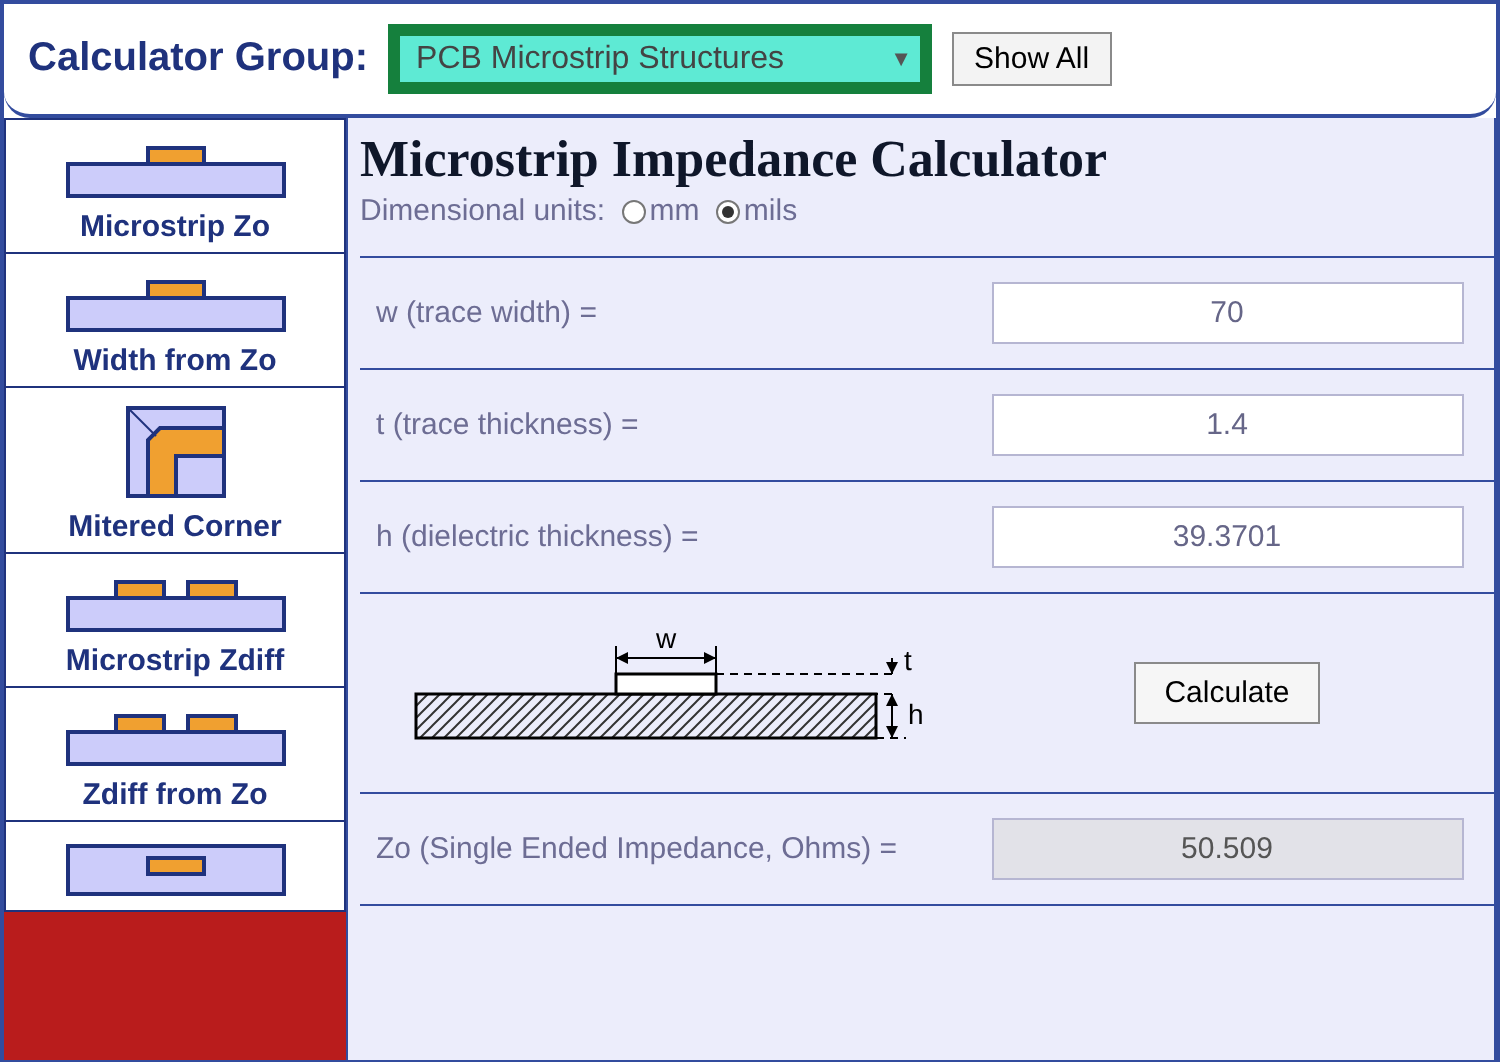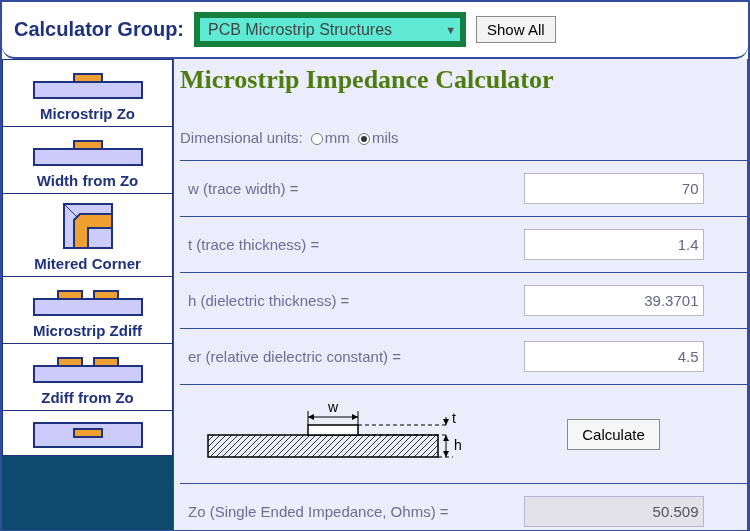--- a/index.html
+++ b/index.html
@@ -67,21 +67,21 @@
   
   .body-row {
     display: flex;
     height: calc(100% - 56px);
     background: #f2f2ff;
   }
   
   .sidebar {
     width: 172px;
     border-right: 1px solid #334c9e;
-    background: #0c4a6e;
+    background: #b91c1c;
     overflow: hidden;
   }
   .side-item {
     border: 1px solid #1f327d;
     border-top: none;
     text-align: center;
     padding: 6px 4px 4px 4px;
     cursor: pointer;
     background: #fff;
   }
@@ -102,22 +102,22 @@
     background: #ecedfb;
     position: relative;
     overflow-y: auto;
     border-right: 1px solid #334c9e;
   }
   .main-inner { padding: 0 0 10px 6px; }
   .title {
     font-family: "Times New Roman", serif;
     font-size: 26px;
     font-weight: bold;
-    color: #4d7c0f;
-    margin: 6px 0 34px 0;
+    color: #0f172a;
+    margin: 6px 0 2px 0;
   }
   .note { color: #6d6d94; font-size: 15px; margin-bottom: 4px; }
   .unit-row { color: #6d6d94; font-size: 15px; margin-bottom: 14px; }
   .radio-dot {
     display:inline-block;
     width:12px; height:12px;
     border-radius:50%;
     border:1px solid #777;
     vertical-align:middle;
     margin: 0 2px 0 4px;
@@ -144,23 +144,23 @@
   }
   .field-label {
     color: #6d6d94;
     font-size: 15px;
     width: 300px;
   }
   .field-input {
     text-align: center;
   }
   .field-input input {
-    width: 180px;
+    width: 236px;
     padding: 6px 4px;
-    text-align: right;
+    text-align: center;
     font-size: 15px;
     border: 1px solid #b6b6d2;
     background: #fff;
     color: #666688;
   }
   .field-input input.readonly {
     background: #e2e2e8;
     color: #555;
   }
   .diagram-cell {
@@ -269,24 +269,20 @@
           </tr>
           <tr class="field-row">
             <td class="field-label">t (trace thickness) =</td>
             <td class="field-input"><input type="text" value="1.4" style=""></td>
           </tr>
           <tr class="field-row">
             <td class="field-label">h (dielectric thickness) =</td>
             <td class="field-input"><input type="text" value="39.3701" style=""></td>
           </tr>
           <tr class="field-row">
-            <td class="field-label">er (relative dielectric constant) =</td>
-            <td class="field-input"><input type="text" value="4.5" style=""></td>
-          </tr>
-          <tr class="field-row">
             <td class="diagram-cell">
               <svg width="270" height="70">
 
                 <defs>
                   <pattern id="hatch" patternUnits="userSpaceOnUse" width="6" height="6">
                     <path d="M-1,1 l2,-2 M0,6 l6,-6 M5,7 l2,-2" stroke="#333" stroke-width="1"></path>
                   </pattern>
                 </defs>
                 <rect x="10" y="38" width="230" height="22" fill="url(#hatch)" stroke="#000" stroke-width="1.5"></rect>
 

